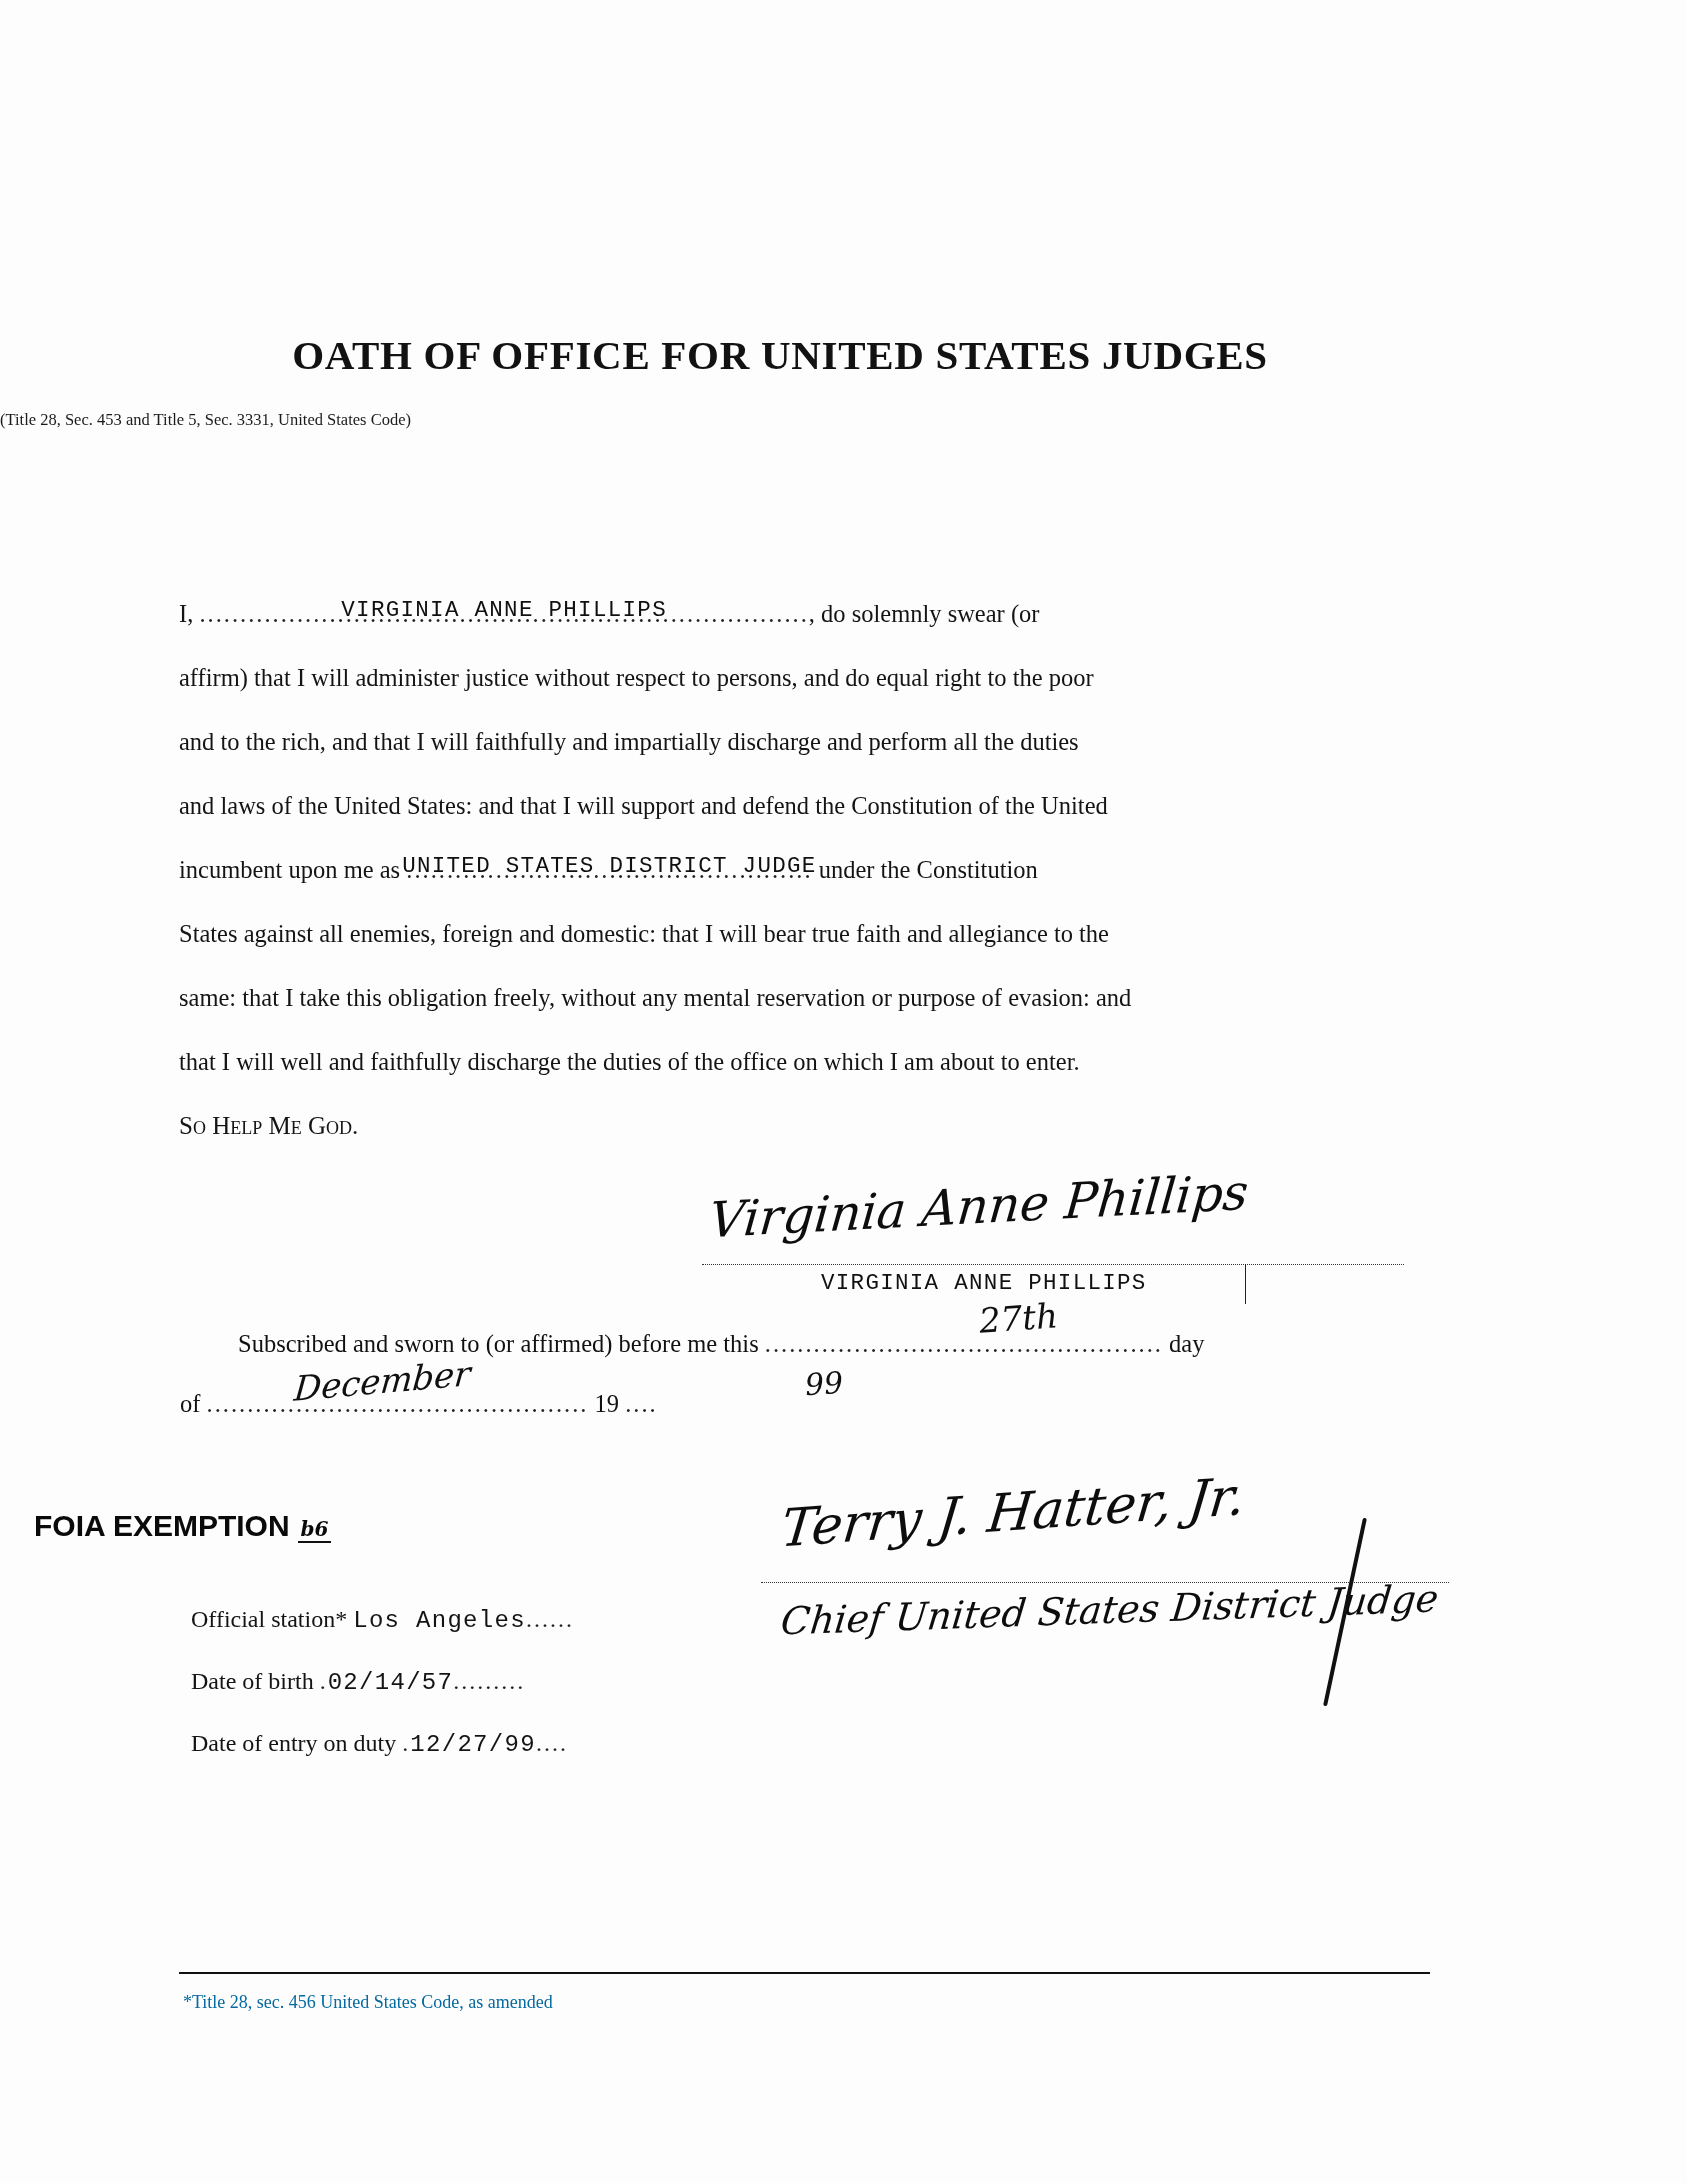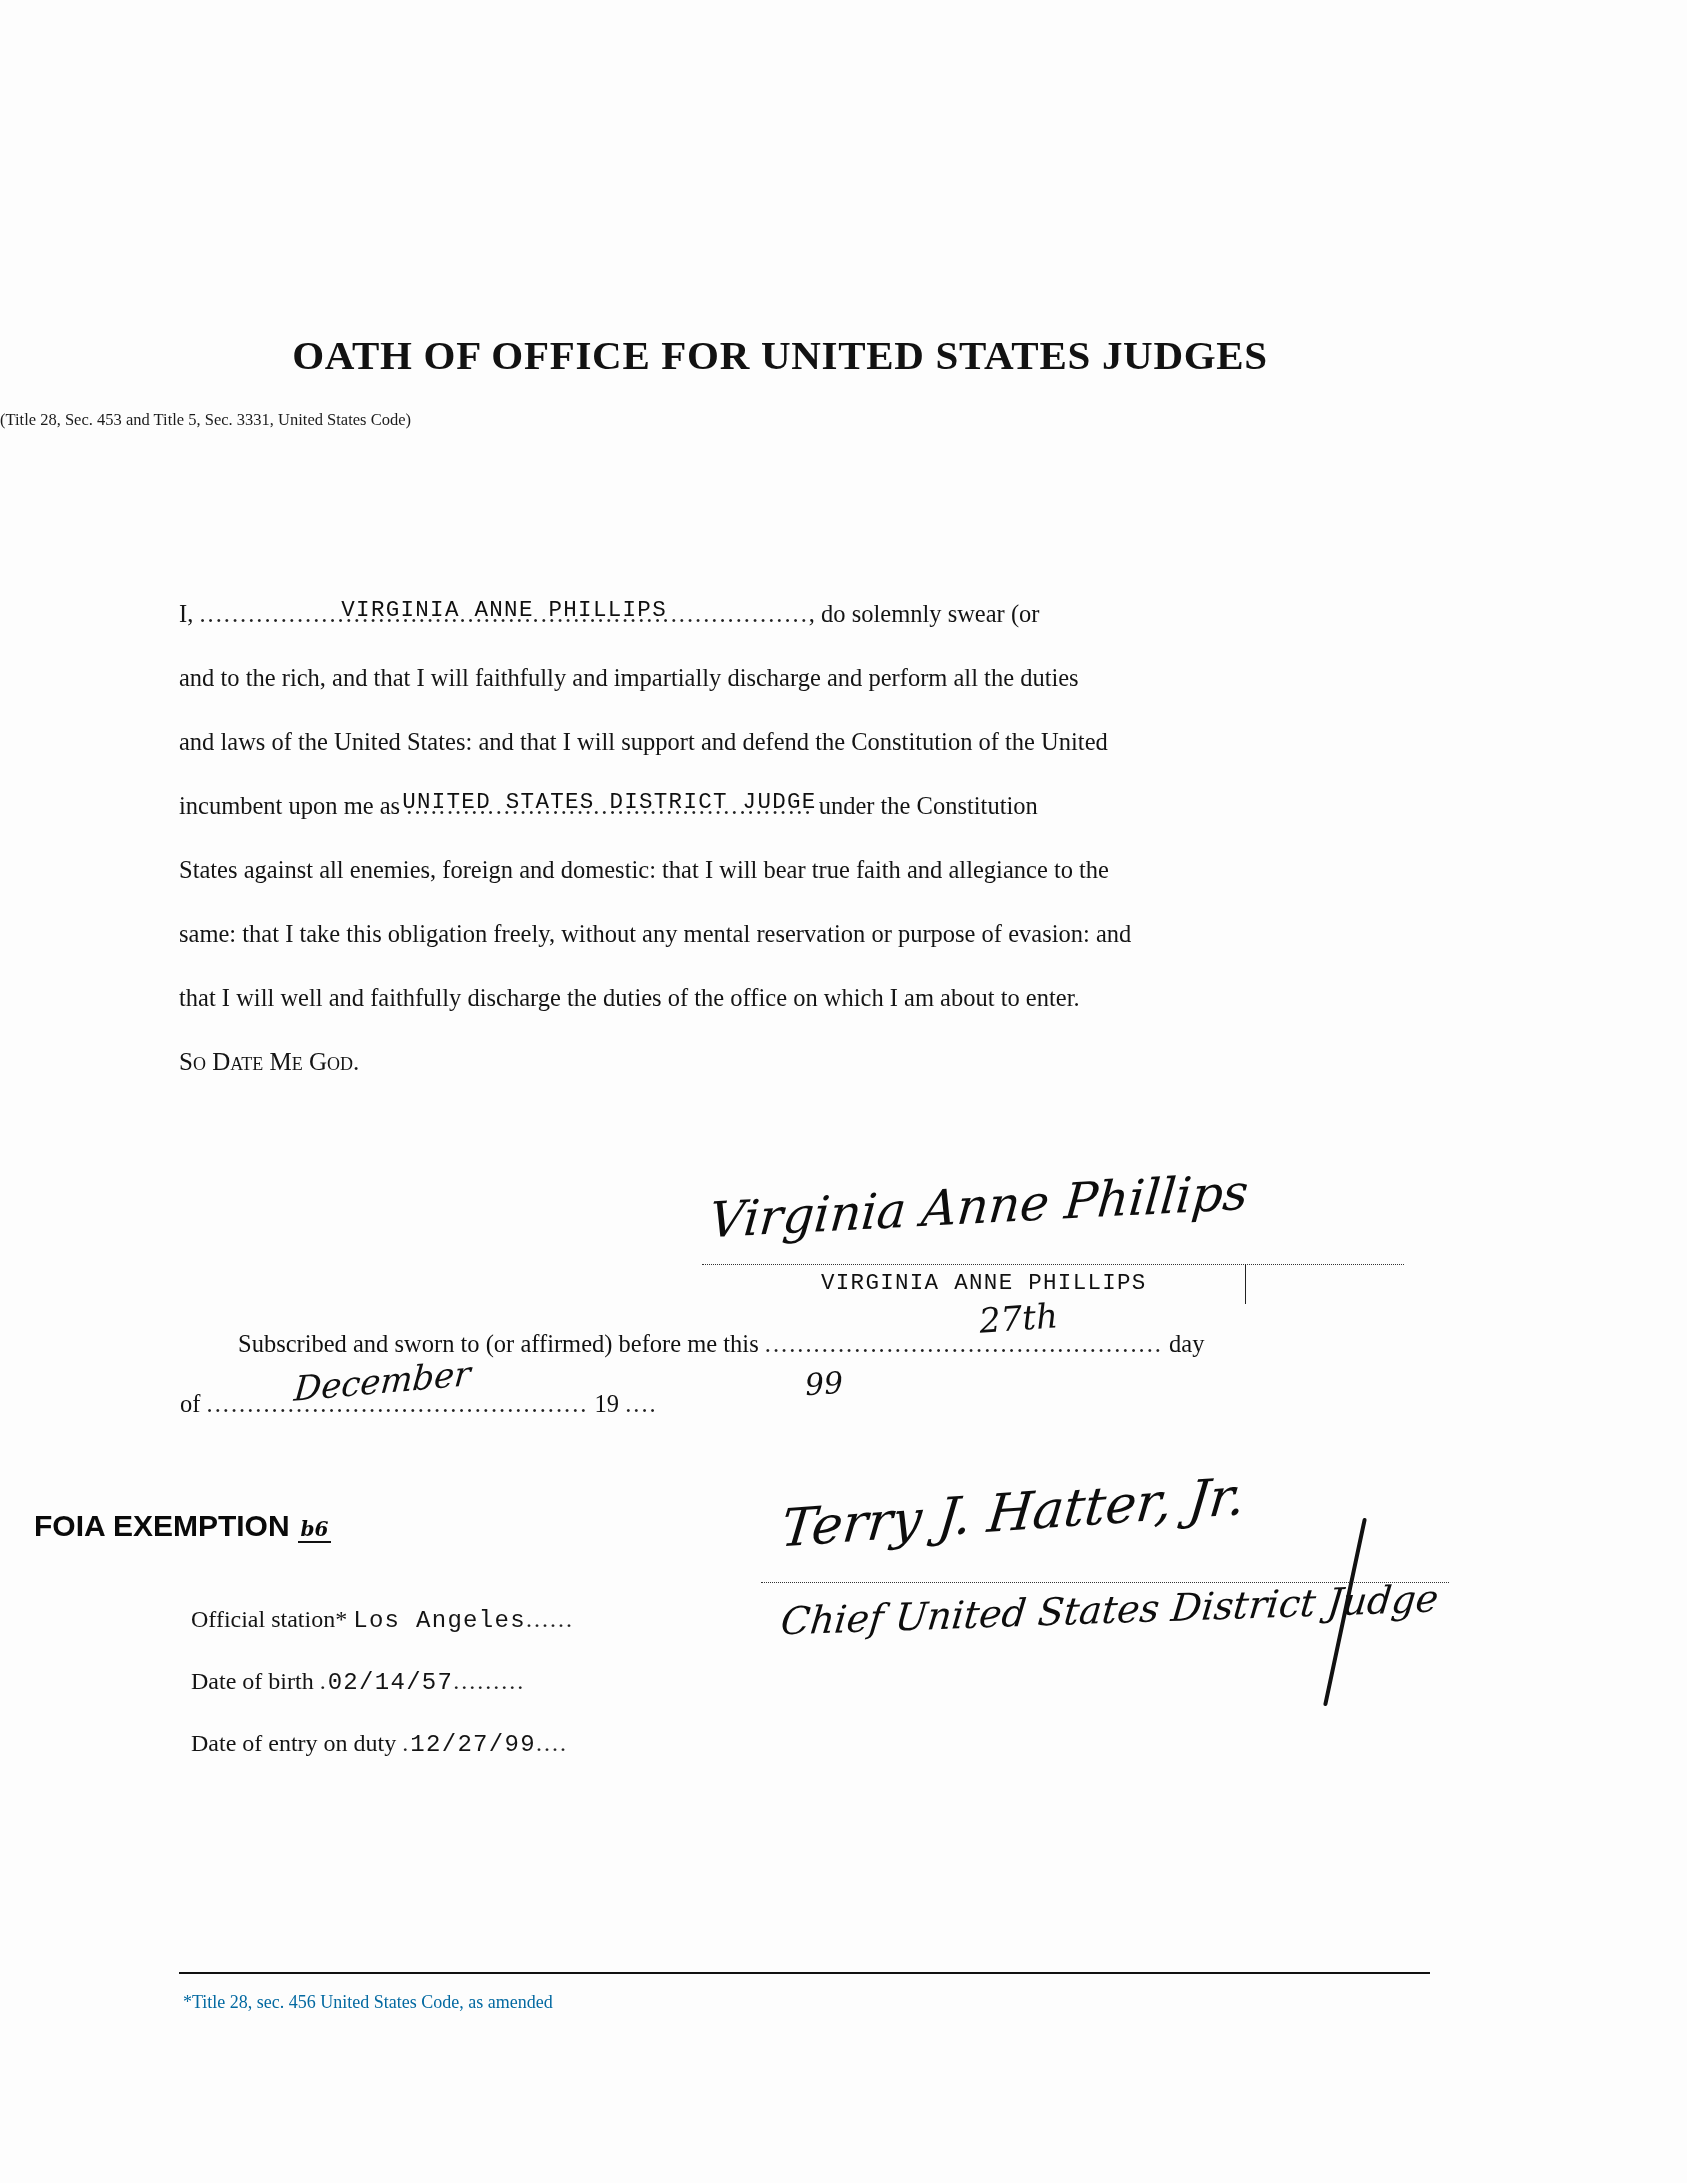--- a/index.html
+++ b/index.html
@@ -305,36 +305,37 @@
   <div class="body-block">
 
     <div class="line">
       <span>I,</span>
       <span class="inline-fill">
         <span class="dots">...........................................................................</span>
         <span class="typed">VIRGINIA ANNE PHILLIPS</span>
       </span><span>, do solemnly swear (or</span>
     </div>
 
+    <div class="line">affirm) that I will administer justice without respect to persons, and do equal right to the poor</div>
     <div class="line">and to the rich, and that I will faithfully and impartially discharge and perform all the duties</div>
 
     <div class="line">and laws of the United States: and that I will support and defend the Constitution of the United</div>
 
     <div class="line">
       <span>incumbent upon me as</span>
       <span class="inline-fill">
         <span class="dots">..................................................</span>
         <span class="typed">UNITED STATES DISTRICT JUDGE</span>
       </span>
       <span>under the Constitution</span>
     </div>
     <div class="line">States against all enemies, foreign and domestic: that I will bear true faith and allegiance to the</div>
     <div class="line">same: that I take this obligation freely, without any mental reservation or purpose of evasion: and</div>
     <div class="line">that I will well and faithfully discharge the duties of the office on which I am about to enter.</div>
-    <div class="line smallcaps">So Date Me God.</div>
+    <div class="line smallcaps">So Help Me God.</div>
   </div>
 
   <div class="sig-wrap">
     <div class="sig-script">Virginia Anne Phillips</div>
     <div class="sig-rule"></div>
     <div class="sig-printed">VIRGINIA ANNE PHILLIPS</div>
     <div class="sig-vbar"></div>
   </div>
 
   <div class="sworn">

